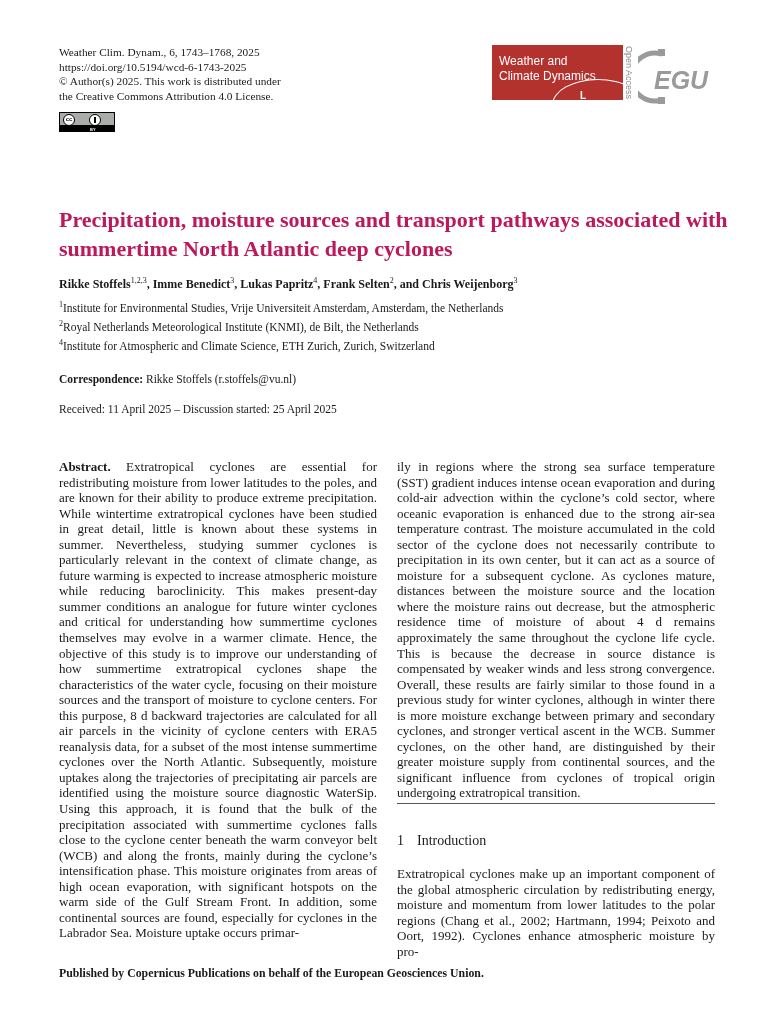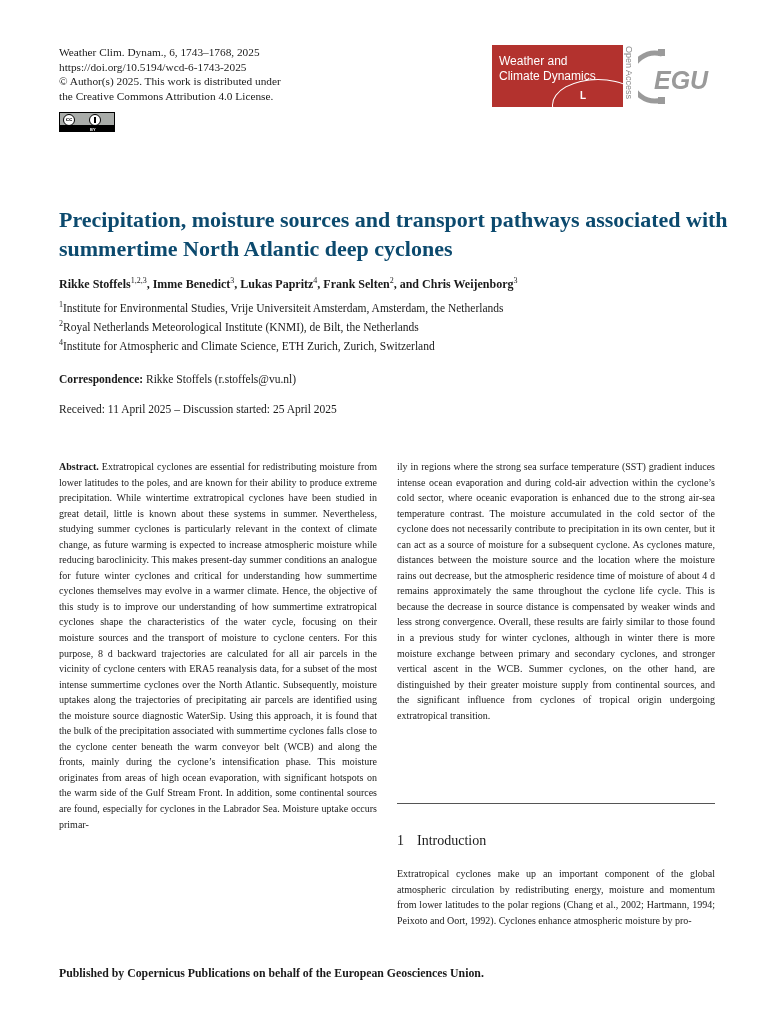--- a/index.html
+++ b/index.html
@@ -9,36 +9,36 @@
   }
   .abs { position: absolute; }
   .header-info { left: 59px; top: 45px; font-size: 11.3px; line-height: 14.6px; }
   .cc-badge { left: 59px; top: 112px; width: 56px; height: 20px; background: #a9aca9; border: 1px solid #000; box-sizing: border-box; }
   .cc-badge .strip { position: absolute; left: 0; right: 0; bottom: 0; height: 6px; background: #000; }
   .cc-badge .cc { position: absolute; left: 3px; top: 1px; width: 12px; height: 12px; border-radius: 50%; background: #fff; border: 1.5px solid #000; box-sizing: border-box; font: bold 6px "Liberation Sans", sans-serif; text-align: center; line-height: 9px; }
   .cc-badge .by { position: absolute; left: 29px; top: 1px; width: 12px; height: 12px; border-radius: 50%; background: #fff; border: 1.5px solid #000; box-sizing: border-box; }
   .cc-badge .by::after { content: ""; position: absolute; left: 3.5px; top: 2px; width: 2px; height: 6px; background: #000; }
   .cc-badge .bytext { position: absolute; left: 30px; bottom: -1px; font: bold 4px "Liberation Sans", sans-serif; color: #fff; }
 
-  .journal-logo { left: 492px; top: 45px; width: 131px; height: 62px; background: #b3322e; overflow: hidden; }
+  .journal-logo { left: 492px; top: 45px; width: 131px; height: 55px; background: #b3322e; overflow: hidden; }
   .journal-logo .arc { position: absolute; left: 60px; top: 34px; width: 90px; height: 50px; border: 1.5px solid #fff; border-radius: 50%; }
   .journal-logo .t1 { position: absolute; left: 7px; top: 9px; font: 12px "Liberation Sans", sans-serif; color: #fff; line-height: 15px; }
   .journal-logo .lmark { position: absolute; left: 88px; top: 45px; font: bold 10px "Liberation Sans", sans-serif; color: #fff; }
   .open-access { left: 622px; top: 46px; width: 12px; height: 60px; }
   .open-access span { position: absolute; left: 12px; top: 0; transform-origin: 0 0; transform: rotate(90deg); font: 9px "Liberation Sans", sans-serif; color: #8a8a8a; white-space: nowrap; }
   .egu-logo { left: 638px; top: 46px; width: 78px; height: 62px; font-style: italic; }
 
-  .title { left: 59px; top: 205px; width: 680px; font-size: 22px; font-weight: bold; line-height: 29px; color: #0c4a6e; }
+  .title { left: 59px; top: 205px; width: 680px; font-size: 22px; font-weight: bold; line-height: 29px; color: #be185d; }
   .authors { left: 59px; top: 276px; font-size: 12px; font-weight: bold; }
   .authors sup, .affil sup { font-size: 8px; font-weight: normal; }
   .affils { left: 59px; top: 297px; font-size: 11.5px; line-height: 16px; }
   .corr { left: 59px; top: 373px; font-size: 11.5px; }
   .dates { left: 59px; top: 402px; font-size: 11.5px; line-height: 15.5px; }
 
-  .col { position: absolute; width: 318px; font-size: 10px; line-height: 15.55px; text-align: justify; hyphens: manual; }
+  .col { position: absolute; width: 318px; font-size: 13px; line-height: 15.55px; text-align: justify; hyphens: manual; }
   .col-left { left: 59px; top: 459px; }
   .col-right { left: 397px; top: 459px; }
   .rule { left: 397px; top: 803px; width: 318px; height: 1px; background: #555; }
   .section-head { left: 397px; top: 833px; font-size: 14px; font-weight: normal; }
   .section-head .num { display: inline-block; width: 20px; }
   .intro { left: 397px; top: 866px; }
   .footer { left: 59px; top: 966px; font-size: 11.8px; font-weight: bold; text-align: center; }
 </style>
 </head>
 <body>

